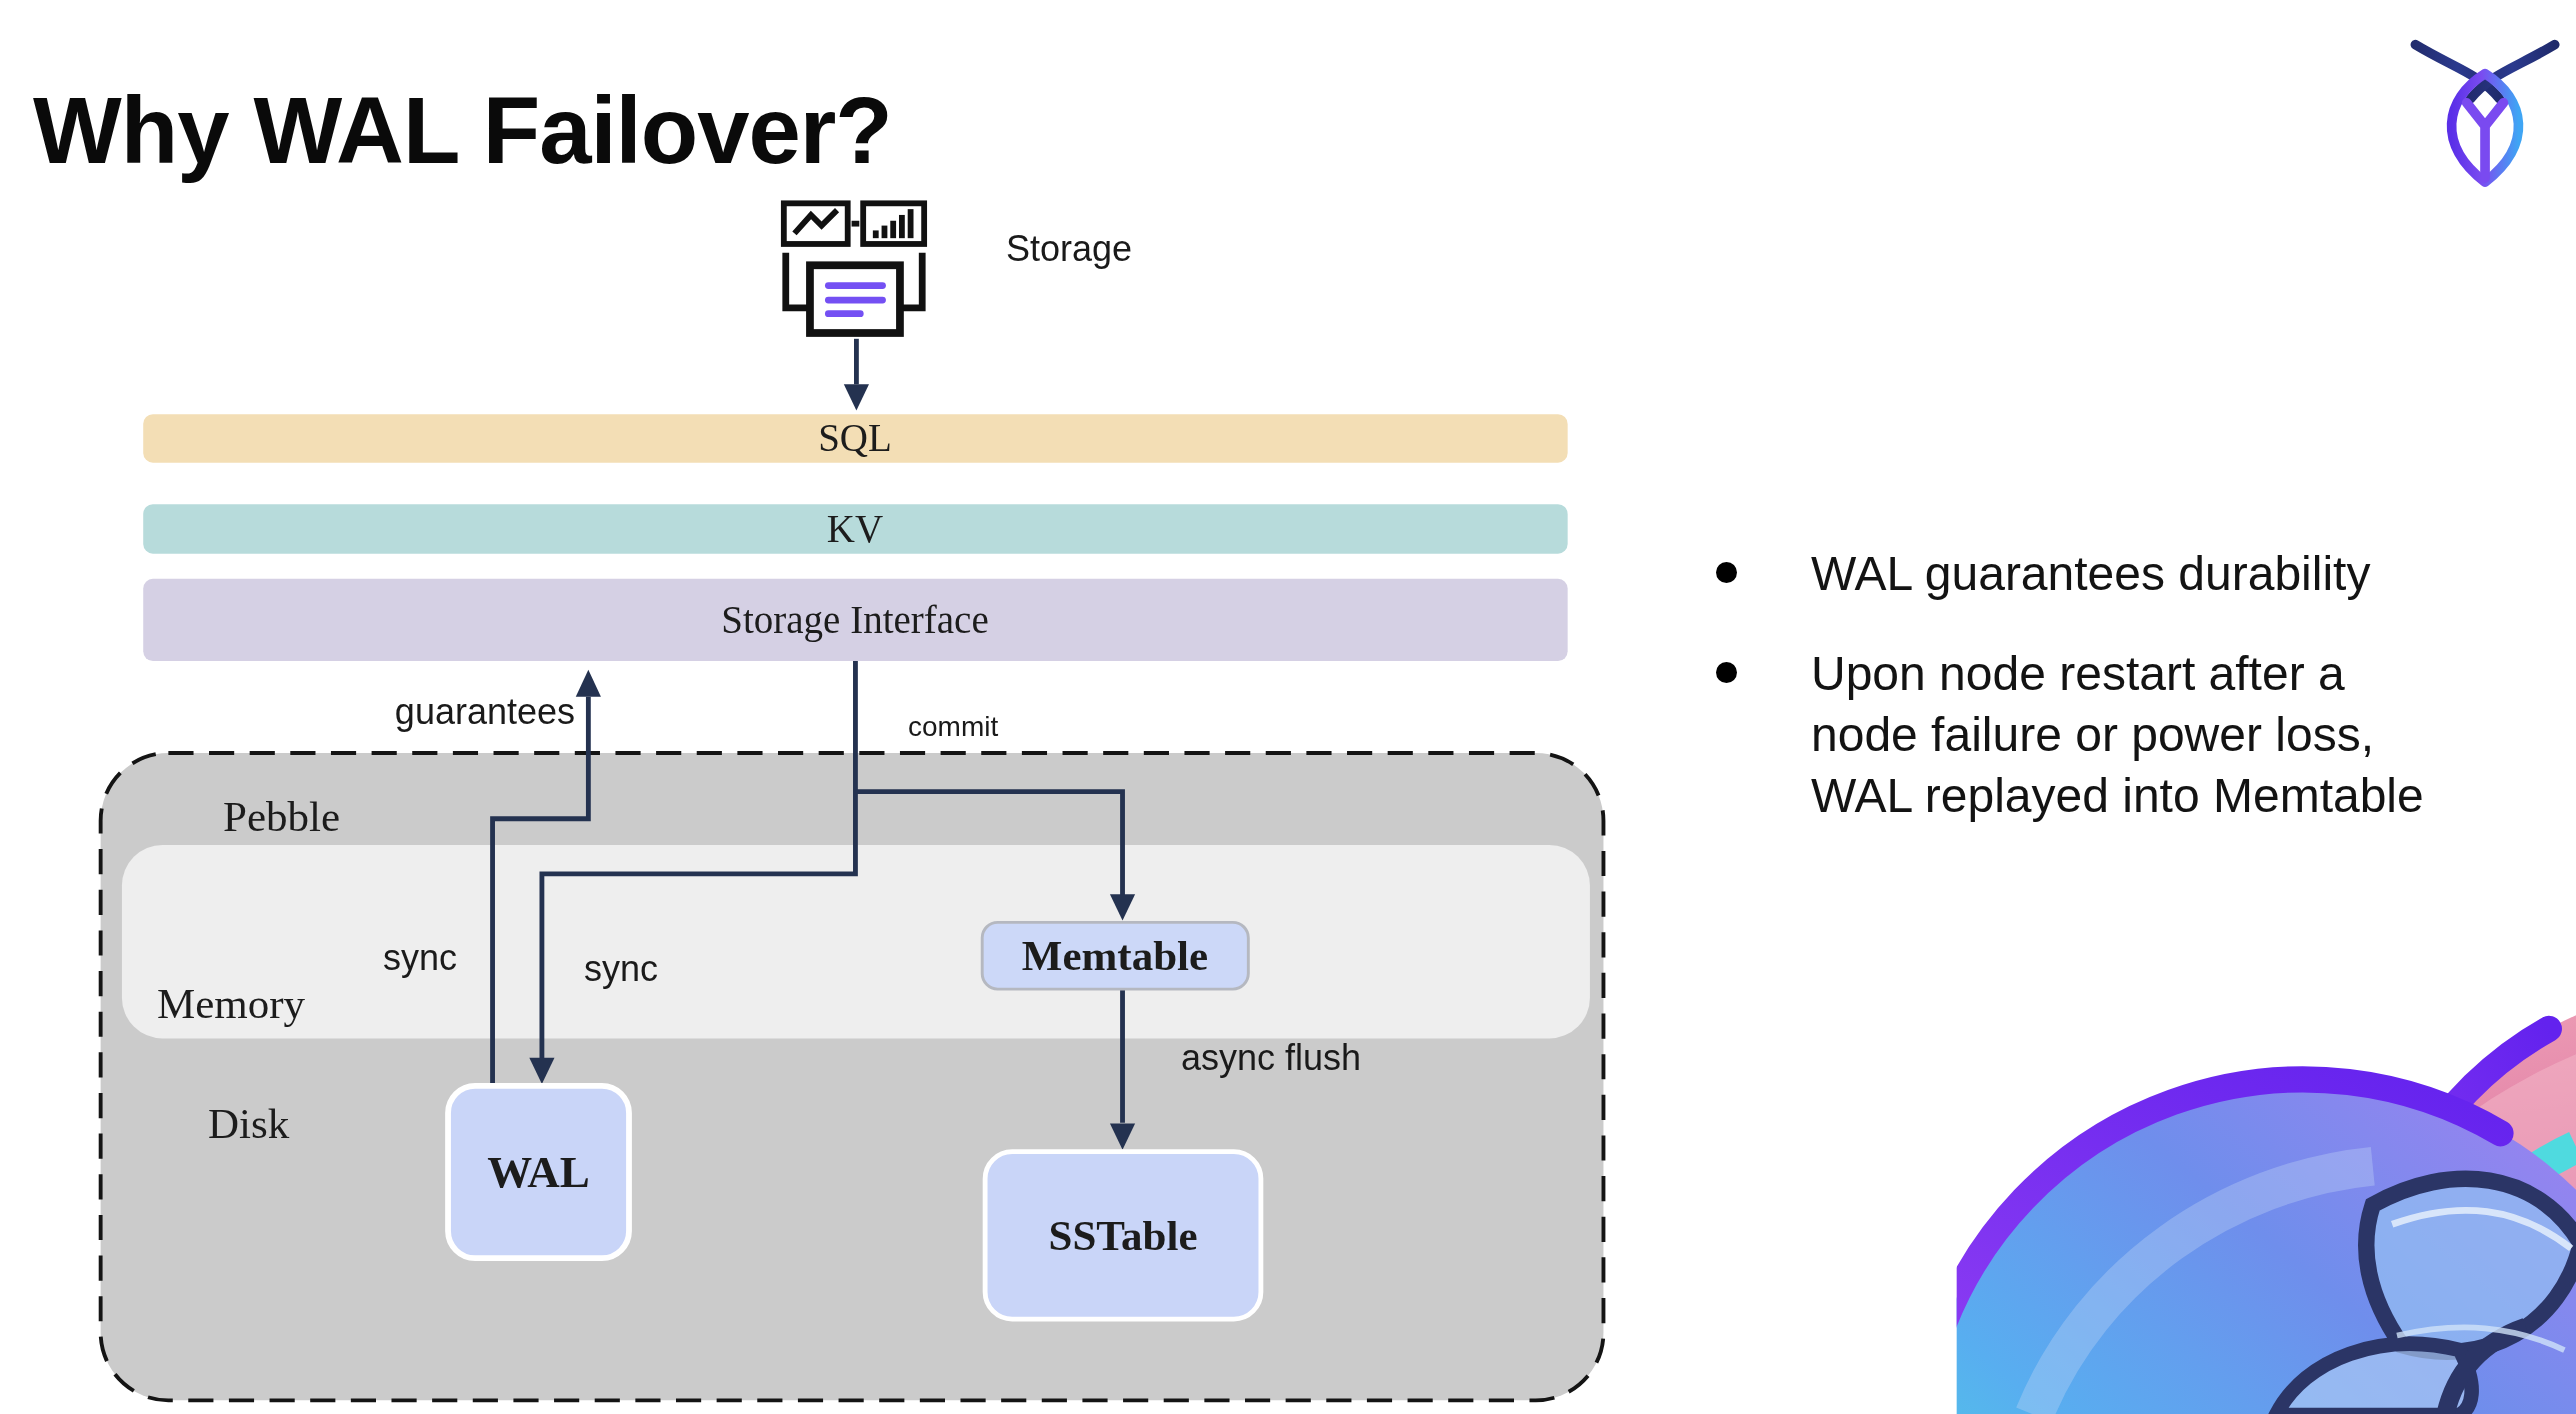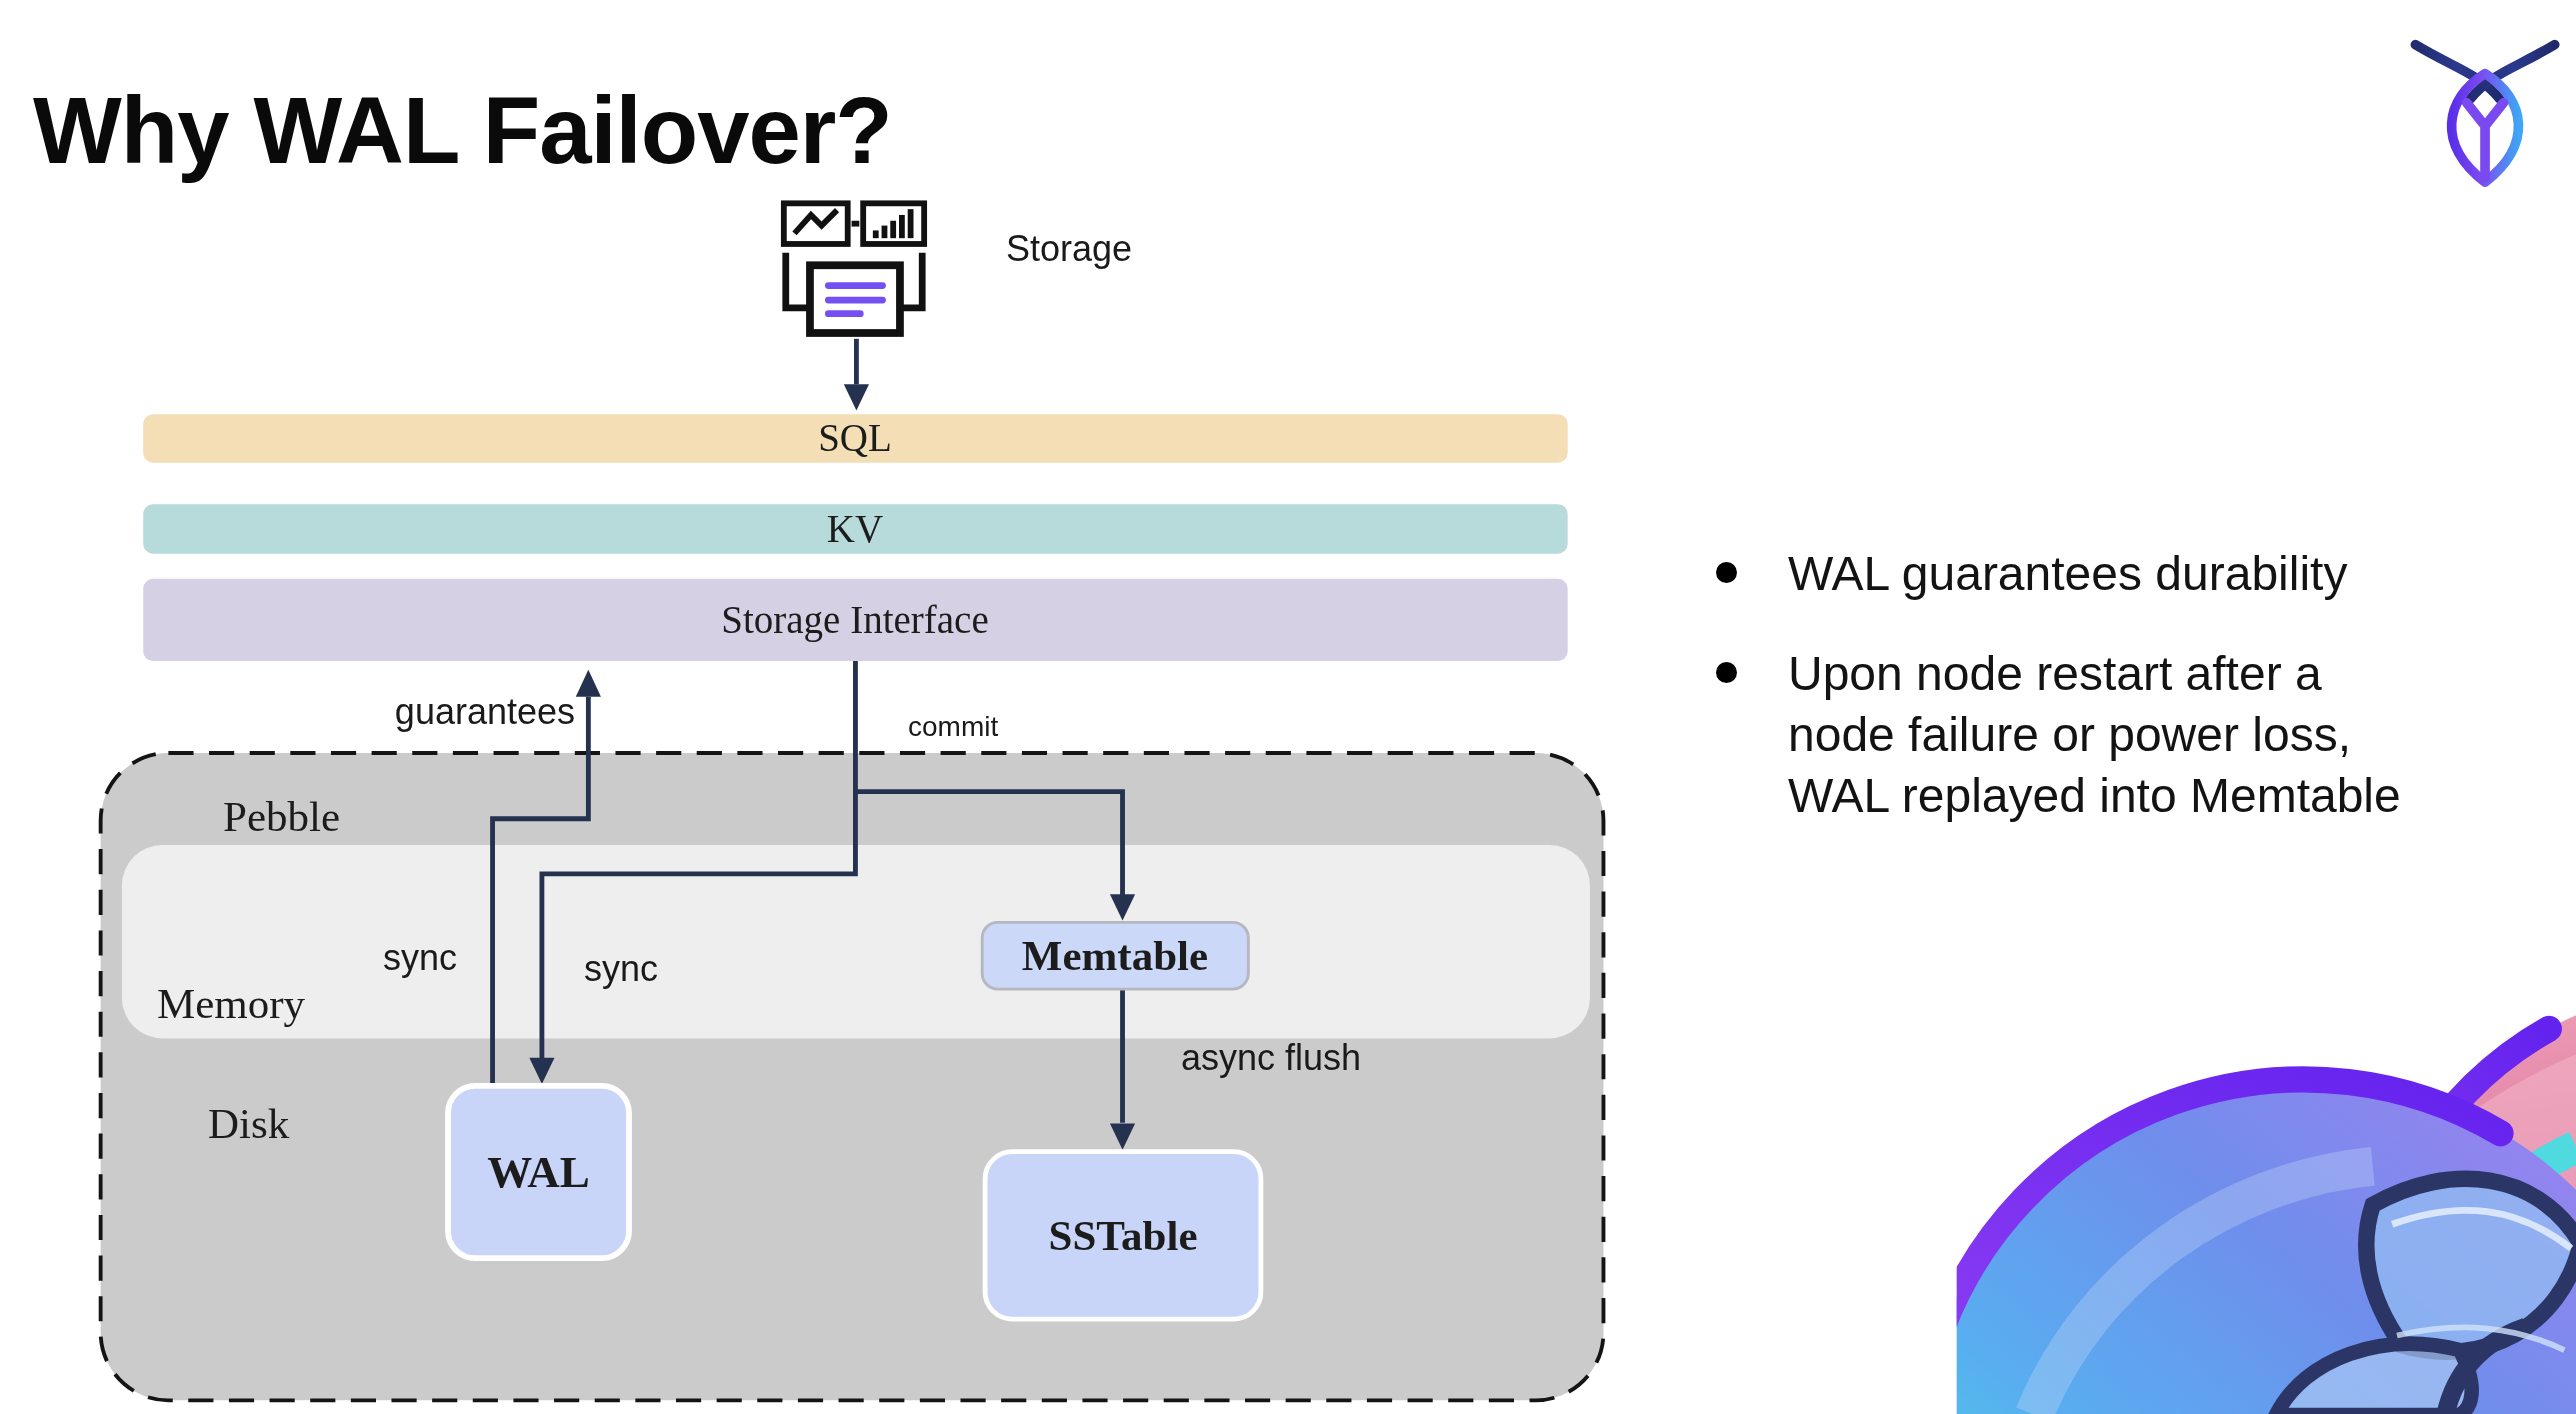--- a/index.html
+++ b/index.html
@@ -34,21 +34,21 @@
   .lbl-async{left:1181px;top:1037px;font-size:36px;}
   .node-lbl{text-align:center;font-weight:700;font-size:45px;}
   .lbl-wal{left:448px;top:1086px;width:181px;height:172px;line-height:172px;}
   .lbl-memtable{left:982px;top:922px;width:266px;height:67px;line-height:67px;font-size:43px;}
   .lbl-sstable{left:985px;top:1152px;width:276px;height:167px;line-height:167px;font-size:43px;}
   
   .bullets{left:1716px;top:543px;z-index:3;}
   .bullet-item{display:flex;align-items:flex-start;}
   .bullet-item + .bullet-item{margin-top:39px;}
   .bullet-dot{width:21px;height:21px;border-radius:50%;background:#000;margin-top:19.4px;flex:0 0 21px;}
-  .bullet-text{margin-left:51px;font-size:48px;line-height:61px;color:#131313;}
+  .bullet-text{margin-left:74px;font-size:48px;line-height:61px;color:#131313;}
   .bullet-line{white-space:nowrap;}
 </style>
 </head>
 <body>
 
 <div class="stage">
 
   <svg id="diagram-svg" viewBox="0 0 2662 1462" xmlns="http://www.w3.org/2000/svg">
     <defs>
       <linearGradient id="gradBody" x1="0" y1="0" x2="1" y2="0">

